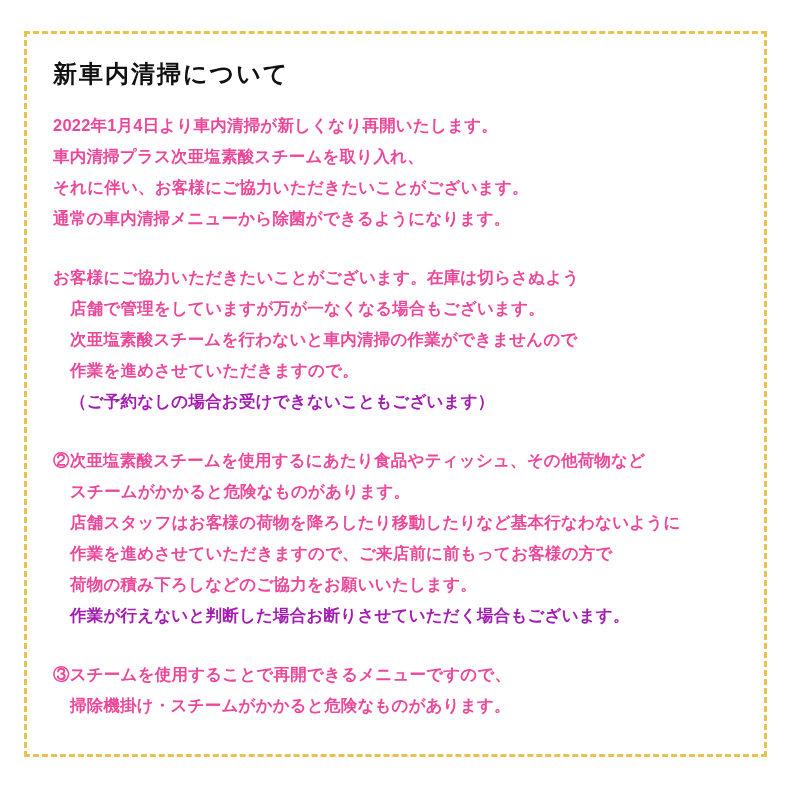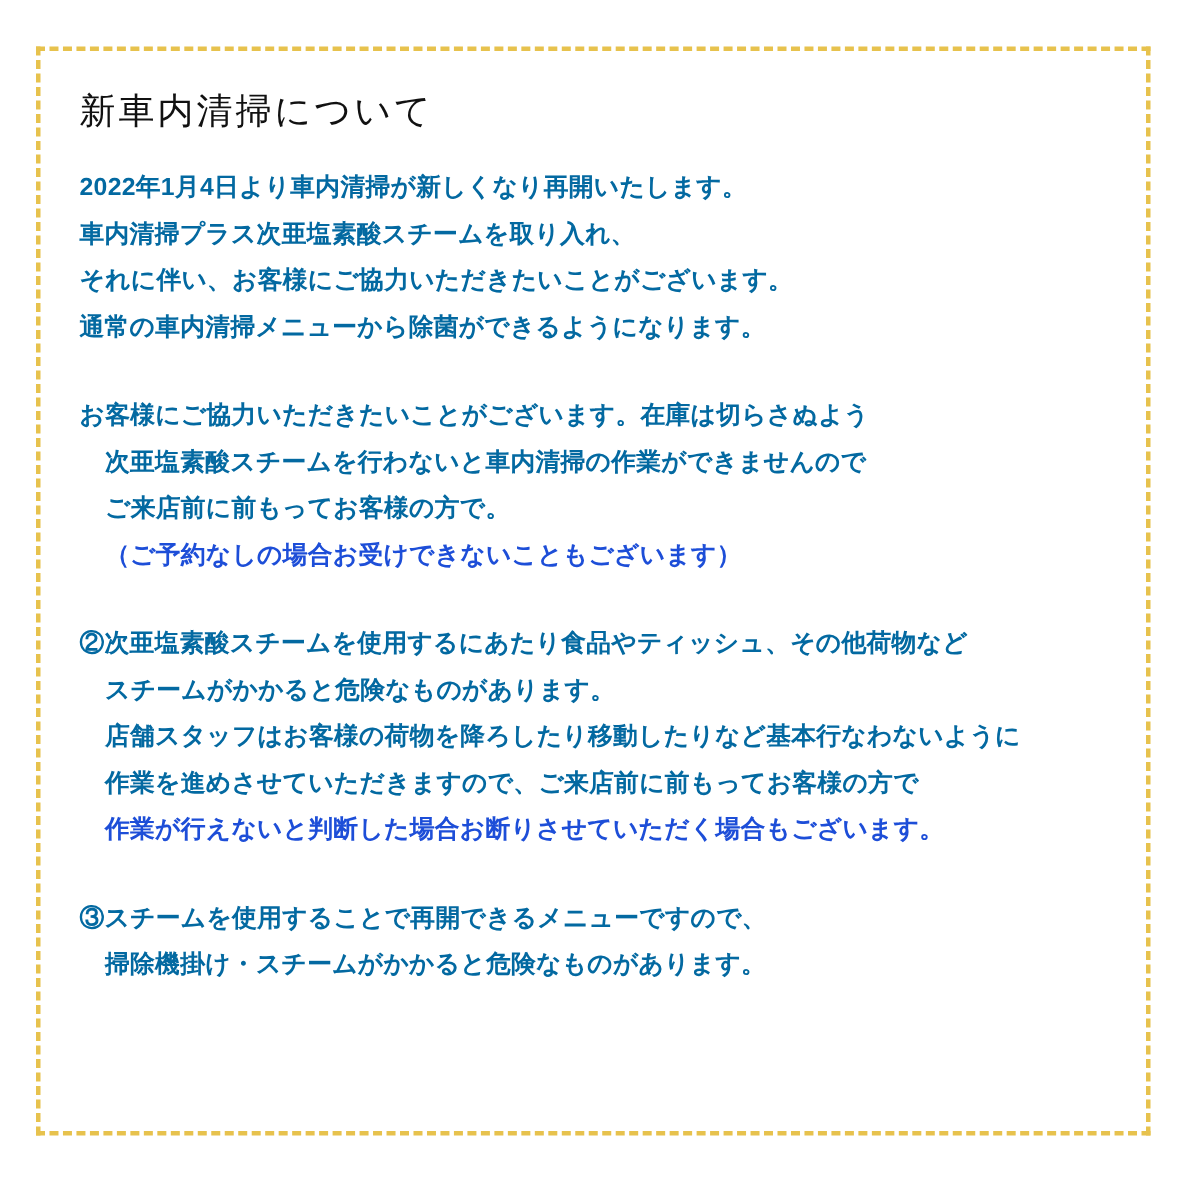--- a/index.html
+++ b/index.html
@@ -18,65 +18,67 @@
     height: 726px;
     box-sizing: border-box;
     border: 3px dashed #e7c24d;
     background: #ffffff;
     padding: 24px 18px 0 26px;
     overflow: hidden;
   }
   .title {
     margin: 0 0 20px 0;
     font-size: 24px;
-    font-weight: normal;
+    font-weight: bold;
     letter-spacing: 2px;
     color: #111111;
   }
   .block {
     margin: 0 0 28px 0;
   }
   .line {
     font-size: 16.5px;
     font-weight: bold;
     line-height: 31px;
-    color: #0369a1;
+    color: #ec4899;
     white-space: nowrap;
     letter-spacing: 0.2px;
   }
   .line.indent {
     padding-left: 17px;
   }
   .line.red {
-    color: #1d4ed8;
+    color: #a21caf;
   }
 </style>
 </head>
 <body>
 
 <div class="notice-box">
   <h1 class="title">新車内清掃について</h1>
   <div id="blocks">
       <div class="block">
         <div class="line">2022年1月4日より車内清掃が新しくなり再開いたします。</div>
         <div class="line">車内清掃プラス次亜塩素酸スチームを取り入れ、</div>
         <div class="line">それに伴い、お客様にご協力いただきたいことがございます。</div>
         <div class="line">通常の車内清掃メニューから除菌ができるようになります。</div>
       </div>
       <div class="block">
         <div class="line">お客様にご協力いただきたいことがございます。在庫は切らさぬよう</div>
+        <div class="line indent">店舗で管理をしていますが万が一なくなる場合もございます。</div>
         <div class="line indent">次亜塩素酸スチームを行わないと車内清掃の作業ができませんので</div>
-        <div class="line indent">ご来店前に前もってお客様の方で。</div>
+        <div class="line indent">作業を進めさせていただきますので。</div>
         <div class="line indent red">（ご予約なしの場合お受けできないこともございます）</div>
       </div>
       <div class="block">
         <div class="line">②次亜塩素酸スチームを使用するにあたり食品やティッシュ、その他荷物など</div>
         <div class="line indent">スチームがかかると危険なものがあります。</div>
         <div class="line indent">店舗スタッフはお客様の荷物を降ろしたり移動したりなど基本行なわないように</div>
         <div class="line indent">作業を進めさせていただきますので、ご来店前に前もってお客様の方で</div>
+        <div class="line indent">荷物の積み下ろしなどのご協力をお願いいたします。</div>
         <div class="line indent red">作業が行えないと判断した場合お断りさせていただく場合もございます。</div>
       </div>
       <div class="block">
         <div class="line">③スチームを使用することで再開できるメニューですので、</div>
         <div class="line indent">掃除機掛け・スチームがかかると危険なものがあります。</div>
       </div>
     </div>
 </div>
 
 </body></html>

